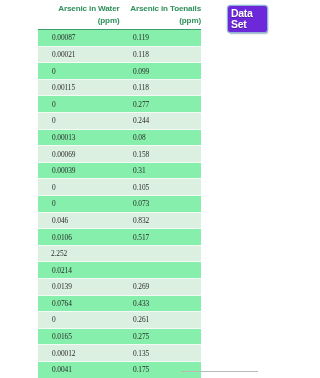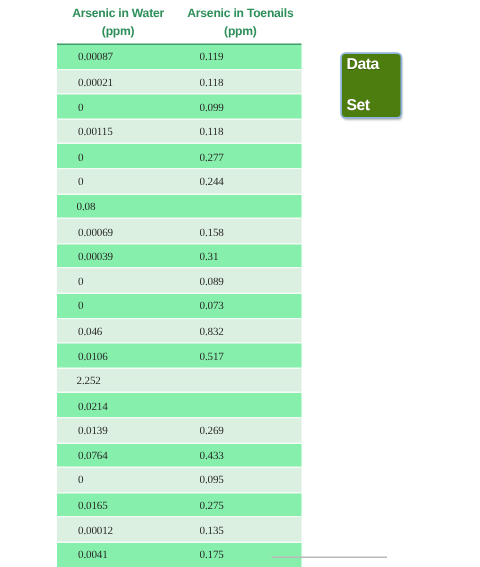--- a/index.html
+++ b/index.html
@@ -28,21 +28,21 @@
     top: 0px;
     width: 163px;
   }
 
   .thead {
     display: flex;
     padding-top: 3px;
   }
   .th {
     flex: 1 1 0;
-    text-align: center;
+    text-align: right;
     color: #2f8f5b;
     font-weight: bold;
     font-size: 8.1px;
     line-height: 11.5px;
     letter-spacing: -0.15px;
   }
   .th .unit {
     display: block;
   }
 
@@ -80,38 +80,38 @@
     font-family: "Liberation Serif", serif;
   }
   .cell.c2 {
     padding-left: 13px;
   }
 
   
   #dataset-badge {
     position: absolute;
     left: 228px;
-    top: 36px;
+    top: 6px;
     width: 34px;
     padding: 1.5px 2px 2.5px 3px;
-    background: #4d7c0f;
+    background: #6d28d9;
     border-radius: 2.5px;
     box-shadow: 0 0 0 1.2px #8fb4dc, 1px 1.5px 1.5px rgba(90,90,90,0.45);
   }
   #dataset-badge .bl {
     display: block;
     color: #ffffff;
     font-weight: bold;
     font-size: 10.5px;
     line-height: 10.5px;
     letter-spacing: -0.3px;
     text-shadow: 0 0.5px 0 rgba(0,0,0,0.28);
   }
   #dataset-badge .bl.l2 {
-    margin-top: 17px;
+    margin-top: 1px;
   }
 
   
   #bottom-rule {
     position: absolute;
     left: 181px;
     top: 371px;
     width: 77px;
     height: 1.2px;
     background: #b9b9b9;
@@ -156,33 +156,34 @@
         </div>
         <div class="row">
           <div class="cell c1">0</div>
           <div class="cell c2">0.277</div>
         </div>
         <div class="row alt">
           <div class="cell c1">0</div>
           <div class="cell c2">0.244</div>
         </div>
         <div class="row">
+          <div class="cell c1">0.00013</div>
           <div class="cell c2">0.08</div>
         </div>
         <div class="row alt">
           <div class="cell c1">0.00069</div>
           <div class="cell c2">0.158</div>
         </div>
         <div class="row">
           <div class="cell c1">0.00039</div>
           <div class="cell c2">0.31</div>
         </div>
         <div class="row alt">
           <div class="cell c1">0</div>
-          <div class="cell c2">0.089</div>
+          <div class="cell c2">0.105</div>
         </div>
         <div class="row">
           <div class="cell c1">0</div>
           <div class="cell c2">0.073</div>
         </div>
         <div class="row alt">
           <div class="cell c1">0.046</div>
           <div class="cell c2">0.832</div>
         </div>
         <div class="row">
@@ -198,21 +199,21 @@
         <div class="row alt">
           <div class="cell c1">0.0139</div>
           <div class="cell c2">0.269</div>
         </div>
         <div class="row">
           <div class="cell c1">0.0764</div>
           <div class="cell c2">0.433</div>
         </div>
         <div class="row alt">
           <div class="cell c1">0</div>
-          <div class="cell c2">0.095</div>
+          <div class="cell c2">0.261</div>
         </div>
         <div class="row">
           <div class="cell c1">0.0165</div>
           <div class="cell c2">0.275</div>
         </div>
         <div class="row alt">
           <div class="cell c1">0.00012</div>
           <div class="cell c2">0.135</div>
         </div>
         <div class="row">

